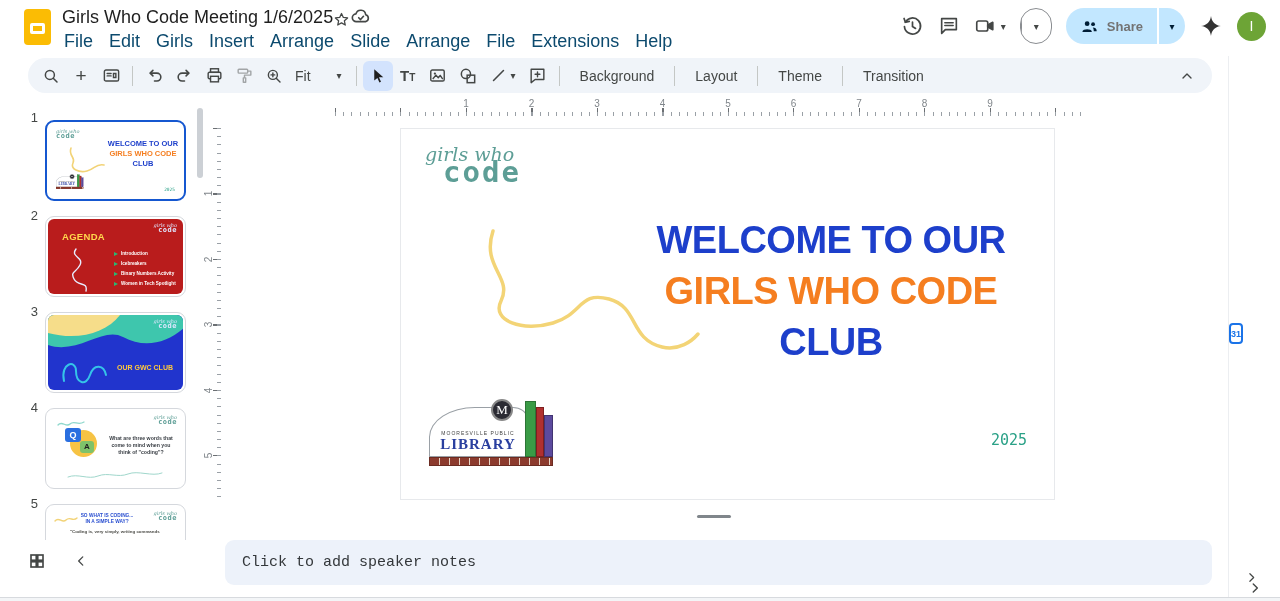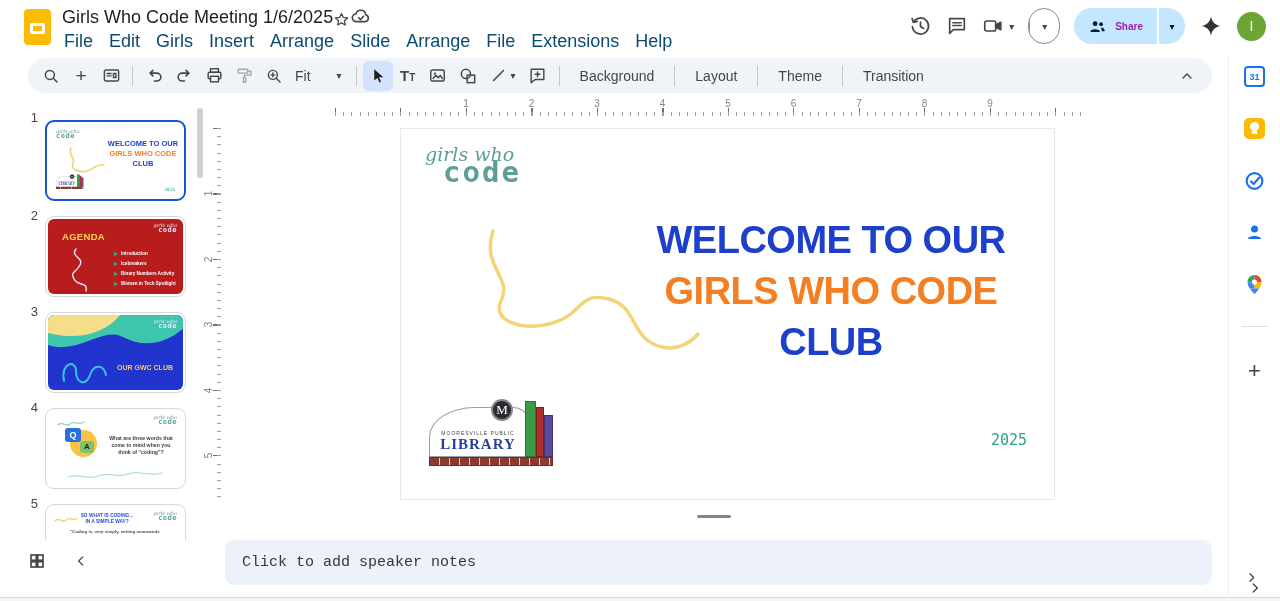--- a/index.html
+++ b/index.html
@@ -15,39 +15,39 @@
   .doc-title { font-size:18px; color:#1f1f1f; white-space:nowrap; }
   .hicon { color:#444746; display:flex; align-items:center; justify-content:center; }
   .menu-row { position:absolute; left:56px; top:28px; display:flex; }
   .menu-item { font-size:18px; color:#0c4a6e; padding:3px 8px; border-radius:4px; cursor:default; }
   .header-right { position:absolute; right:14px; top:8px; display:flex; align-items:center; gap:14px; }
   .pill { height:36px; border-radius:18px; display:flex; align-items:center; overflow:hidden; }
   .slideshow-pill { border:1px solid #8a8d91; background:#fff; }
   .slideshow-main { padding:0 16px; font-size:14px; color:#1f1f1f; height:100%; display:flex; align-items:center; }
   .slideshow-caret { width:30px; height:100%; border-left:1px solid #8a8d91; display:flex; align-items:center; justify-content:center; }
   .share-pill { background:#c2e7ff; }
-  .share-main { padding:0 14px; display:flex; align-items:center; gap:8px; font-size:10px; font-weight:bold; color:#a21caf; height:100%; }
+  .share-main { padding:0 14px; display:flex; align-items:center; gap:8px; font-size:13px; font-weight:bold; color:#737373; height:100%; }
   .share-caret { width:28px; height:100%; border-left:2px solid #fff; display:flex; align-items:center; justify-content:center; }
   .avatar { width:29px; height:29px; border-radius:50%; background:#6da436; color:#fff; font-size:14px; display:flex; align-items:center; justify-content:center; }
   .caret { font-size:10px; color:#444746; }
 
   
   .toolbar { position:absolute; left:28px; top:58px; width:1184px; height:35px; background:#f0f4f9; border-radius:18px; display:flex; align-items:center; padding:0 10px 0 8px; }
   .tbtn { width:30px; height:30px; border-radius:6px; display:flex; align-items:center; justify-content:center; color:#444746; flex:0 0 auto; }
   .tbtn.selected { background:#d3e3fd; }
   .tsep { width:1px; height:20px; background:#c4c7c5; margin:0 6px; flex:0 0 auto; }
   .fit-ctl { display:flex; align-items:center; gap:26px; padding:0 8px 0 6px; font-size:14px; color:#444746; }
   .txtbtn { font-size:14px; color:#444746; padding:0 14px; flex:0 0 auto; }
   .tb-spacer { flex:1; }
   .uni { font-size:19px; line-height:1; color:#444746; }
   .tt-glyph { font-weight:bold; color:#444746; font-size:15px; }
   .tt-glyph .small { font-size:10px; }
 
   
-  .rightbar { position:absolute; right:0; top:56px; width:52px; height:545px; background:#fff; border-left:1px solid #eceef1; display:flex; flex-direction:column; align-items:center; padding-top:10px; gap:31px; }
+  .rightbar { position:absolute; right:0; top:56px; width:52px; height:545px; background:#fff; border-left:1px solid #eceef1; display:flex; flex-direction:row; align-items:center; padding-top:10px; gap:31px; }
   .gicon { width:21px; height:21px; display:flex; align-items:center; justify-content:center; }
   .cal-icon { background:#fff; border:2px solid #1a73e8; border-radius:4px; width:21px; height:21px; display:flex; align-items:center; justify-content:center; font-size:9px; font-weight:bold; color:#1a73e8; }
   .keep-icon { background:#ffba00; border-radius:5px; width:21px; height:21px; position:relative; }
   .keep-icon .bulb { position:absolute; left:6px; top:4px; width:9px; height:9px; background:#fff; border-radius:50%; }
   .keep-icon .base { position:absolute; left:8px; top:13px; width:5px; height:3px; background:#fff; }
   .rb-div { width:26px; height:1px; background:#dadce0; }
   .rb-plus { font-size:22px; color:#3c4043; }
   .rb-expand { position:absolute; right:18px; bottom:6px; color:#444746; }
 
   

